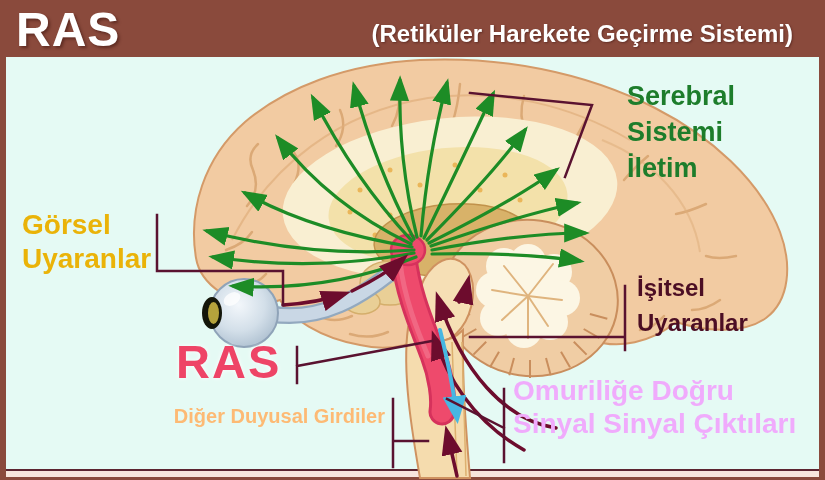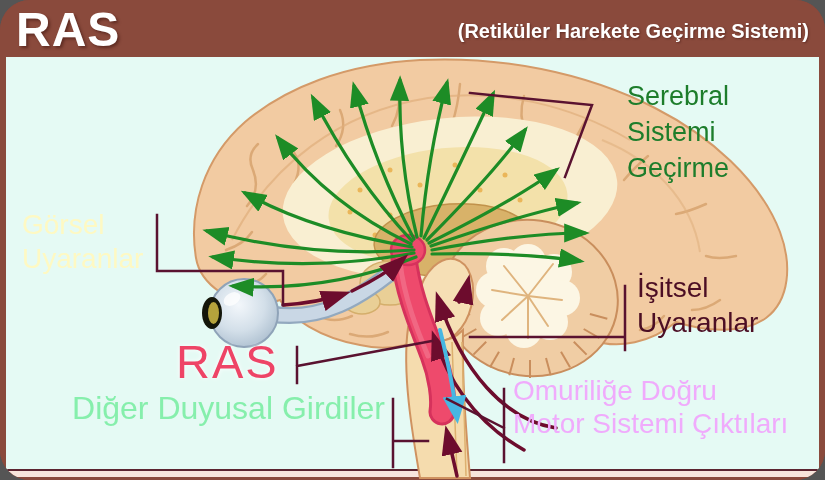--- a/index.html
+++ b/index.html
@@ -1,37 +1,37 @@
 <!DOCTYPE html>
 <html><head>
 <meta charset="utf-8">
 <style>
   html,body{margin:0;padding:0;background:#555;}
   .stage{
     position:relative;width:825px;height:480px;overflow:hidden;
-    background:#8a4a3c;font-family:"Liberation Sans",sans-serif;border-radius:30px;
+    background:#8a4a3c;font-family:"Liberation Sans",sans-serif;
     -webkit-font-smoothing:antialiased;
   }
   .stage svg{position:absolute;left:0;top:0;}
   .hdr-title{
     position:absolute;left:16px;top:2px;color:#fff;font-weight:bold;
     font-size:48px;letter-spacing:1px;text-shadow:2px 2px 3px rgba(60,20,15,.55);
   }
   .hdr-sub{
-    position:absolute;right:16px;top:20px;color:#fff;font-weight:bold;
-    font-size:20px;text-shadow:1px 1px 2px rgba(60,20,15,.5);
+    position:absolute;right:32px;top:20px;color:#fff;font-weight:bold;
+    font-size:24px;text-shadow:1px 1px 2px rgba(60,20,15,.5);
   }
-  .lbl{position:absolute;font-weight:normal;white-space:nowrap;}
+  .lbl{position:absolute;font-weight:bold;white-space:nowrap;}
   .lbl-cortex{left:627px;top:78px;font-size:27px;line-height:36px;color:#1d7d2b;}
-  .lbl-visual{left:22px;top:208px;font-size:28px;line-height:34px;color:#fef9c3;}
-  .lbl-auditory{left:637px;top:270px;font-size:28px;line-height:35px;color:#4c0e24;}
+  .lbl-visual{left:22px;top:208px;font-size:28px;line-height:34px;color:#eab308;}
+  .lbl-auditory{left:637px;top:270px;font-size:24px;line-height:35px;color:#4c0e24;}
   .lbl-ras{left:176px;top:334px;font-size:47px;color:#ee4466;letter-spacing:2px;
            text-shadow:0 0 5px rgba(255,255,255,.9);}
-  .lbl-other{left:40px;top:392px;width:345px;text-align:right;font-size:32px;
-             line-height:33px;color:#86efac;}
+  .lbl-other{left:40px;top:400px;width:345px;text-align:right;font-size:20px;
+             line-height:33px;color:#fdba74;}
   .lbl-motor{left:513px;top:374px;font-size:28px;line-height:33px;color:#f0abfc;}
 </style>
 </head>
 <body>
 
 <div class="stage">
 
   <svg width="825" height="480" viewBox="0 0 825 480">
     <defs>
       <radialGradient id="eyeG" cx="42%" cy="38%" r="70%">
@@ -209,37 +209,37 @@
       <path d="M504,389 L504,462 M504,428 L447,399"></path>
     </g>
   </svg>
 
   <div class="hdr-title">RAS</div>
   <div class="hdr-sub">(Retiküler Harekete Geçirme Sistemi)</div>
 
   <div class="lbl lbl-cortex">
     <div>Serebral</div>
     <div>Sistemi</div>
-    <div>Geçirme</div>
+    <div>İletim</div>
   </div>
 
   <div class="lbl lbl-visual">
     <div>Görsel</div>
     <div>Uyaranlar</div>
   </div>
 
   <div class="lbl lbl-auditory">
     <div>İşitsel</div>
     <div>Uyaranlar</div>
   </div>
 
   <div class="lbl lbl-ras">RAS</div>
 
   <div class="lbl lbl-other">
     <div>Diğer Duyusal Girdiler</div>
   </div>
 
   <div class="lbl lbl-motor">
     <div>Omuriliğe Doğru</div>
-    <div>Motor Sistemi Çıktıları</div>
+    <div>Sinyal Sinyal Çıktıları</div>
   </div>
 
 </div>
 
 </body></html>

